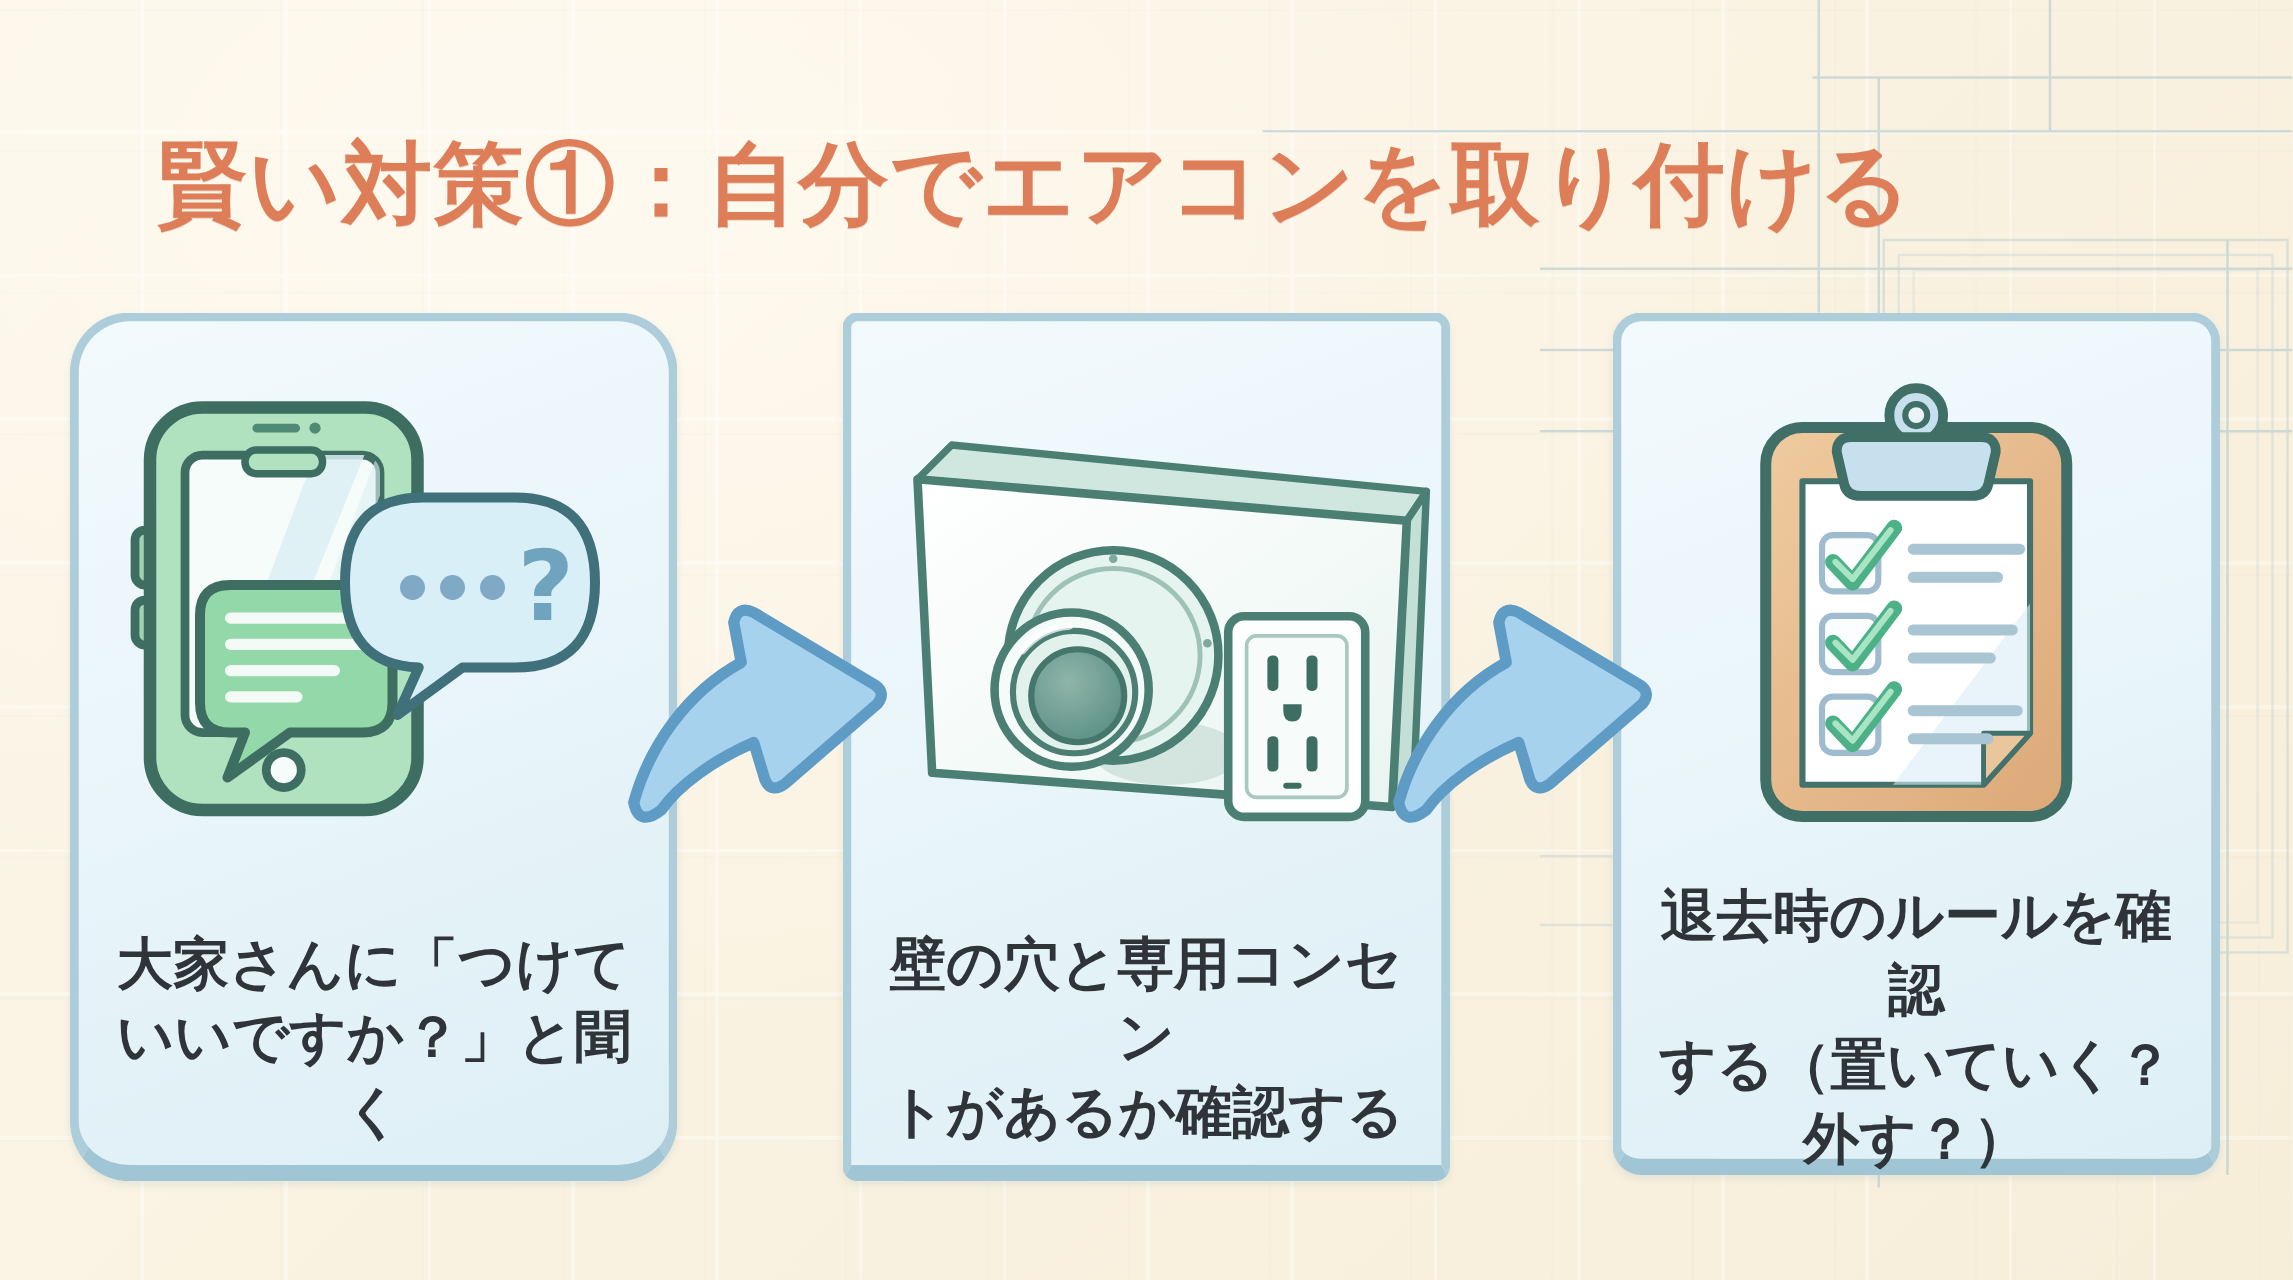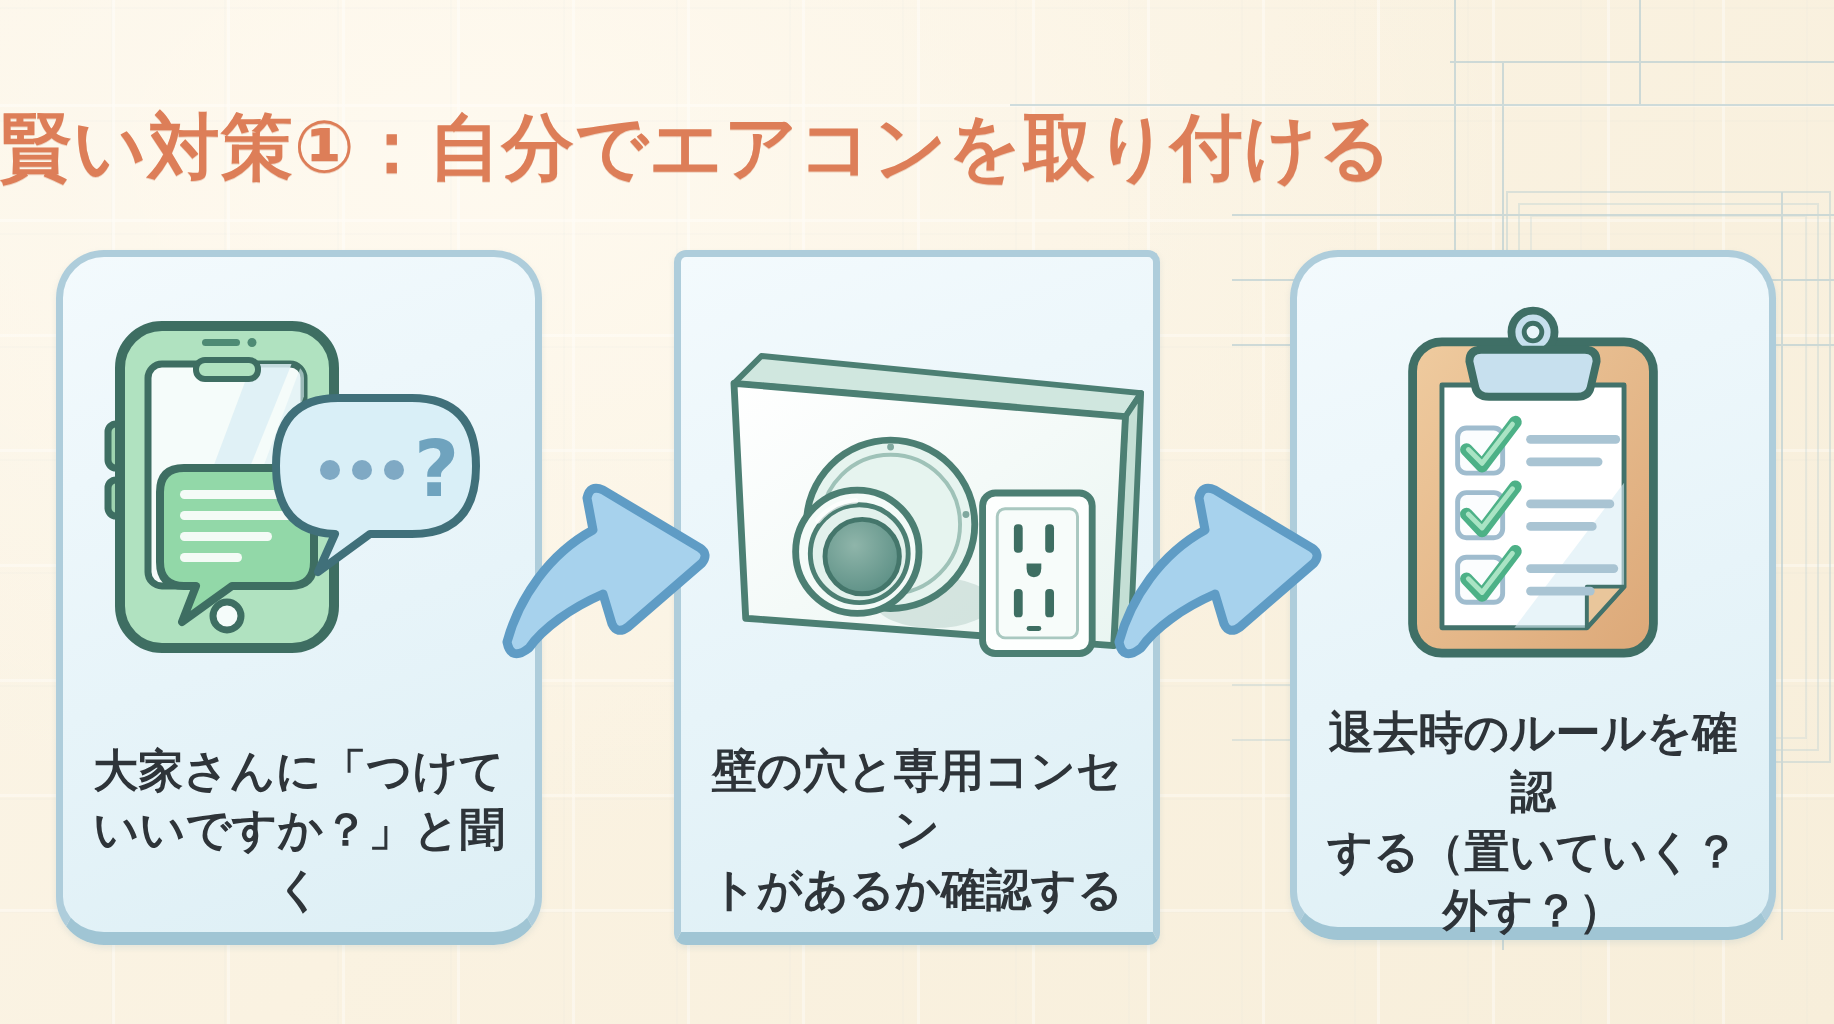--- a/index.html
+++ b/index.html
@@ -18,36 +18,37 @@
     position:absolute;inset:0;z-index:1;opacity:.5;
     background-image:
       repeating-linear-gradient(90deg, transparent 0 112px, rgba(255,255,255,.75) 112px 115px),
       repeating-linear-gradient(0deg, transparent 0 112px, rgba(255,255,255,.65) 112px 115px),
       repeating-linear-gradient(90deg, transparent 0 111px, rgba(196,210,214,.12) 111px 113px),
       repeating-linear-gradient(0deg, transparent 0 111px, rgba(196,210,214,.10) 111px 113px);
   }
   .blueprint{position:absolute;inset:0;z-index:2;}
   .page-title{
     position:absolute;top:52px;left:0;width:1656px;z-index:3;
-    text-align:left;font-size:72px;font-weight:700;letter-spacing:1px;
+    text-align:center;font-size:72px;font-weight:700;letter-spacing:1px;
     color:#DD7E58;
     text-shadow:0 1px 0 rgba(195,100,60,.25);
+    font-family:Liberation Serif, serif;
   }
   .card{
     position:absolute;top:250px;width:486px;height:695px;z-index:4;
     box-sizing:border-box;
     background:linear-gradient(160deg,#F3FAFD 0%,#E7F4F9 55%,#DDEFF5 100%);
     border:7px solid #AECDDB;border-bottom:13px solid #A0C5D4;
     border-radius:48px;
     box-shadow:0 3px 6px rgba(140,170,185,.18);
     display:flex;flex-direction:column;align-items:center;
   }
   .card-1{left:56px;}
   .card-2{left:674px;border-radius:12px;}
-  .card-3{left:1290px;height:690px;}
+  .card-3{left:1290px;height:690px;border-radius:23px;}
   .icon-wrap{
     height:404px;width:100%;margin-top:34px;
     display:flex;align-items:center;justify-content:center;
   }
   .card-label{
     margin-top:46px;padding:0 14px;
     font-size:45px;font-weight:700;line-height:1.32;
     color:#2E3439;text-align:center;white-space:pre-line;
   }
   .card-3 .card-label{margin-top:40px;}

